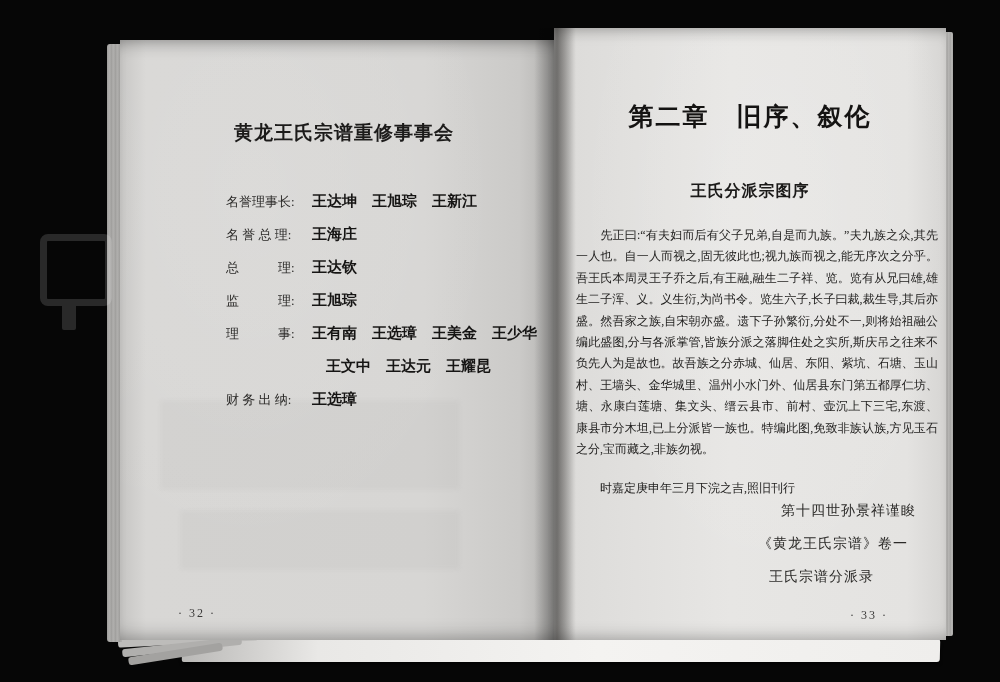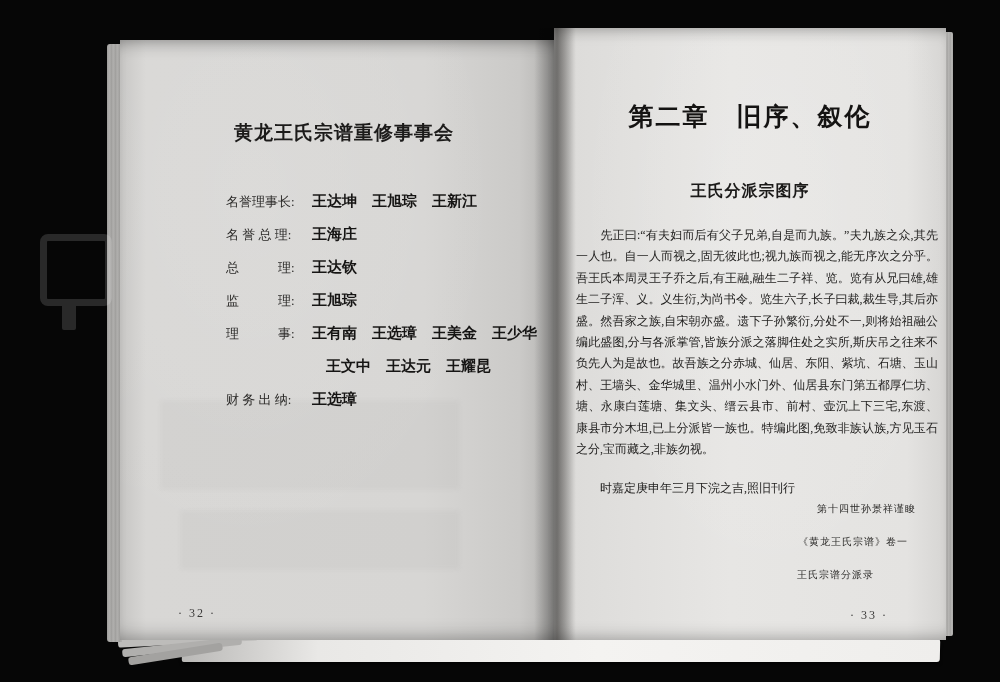--- a/index.html
+++ b/index.html
@@ -116,21 +116,21 @@
     font-size:12px;line-height:21.4px;color:#1e1d1c;
   }
   .body-line{
     text-align:justify;text-align-last:justify;
     white-space:normal;overflow:hidden;height:21.4px;
   }
   .body-line.noj{text-align:left;text-align-last:left;}
   .body-line.gap{margin-top:18px;}
   .colophon{
     position:absolute;left:22px;top:474px;width:362px;
-    font-size:10px;color:#2b2a28;letter-spacing:1px;
+    font-size:14px;color:#2b2a28;letter-spacing:1px;
   }
   .colo-line{height:33px;text-align:right;box-sizing:border-box;}
   .colo-1{padding-right:22px;}
   .colo-2{padding-right:30px;font-family:Liberation Serif, serif;}
   .colo-3{padding-right:64px;}
 </style>
 </head>
 <body>
 
 <div class="scene">

